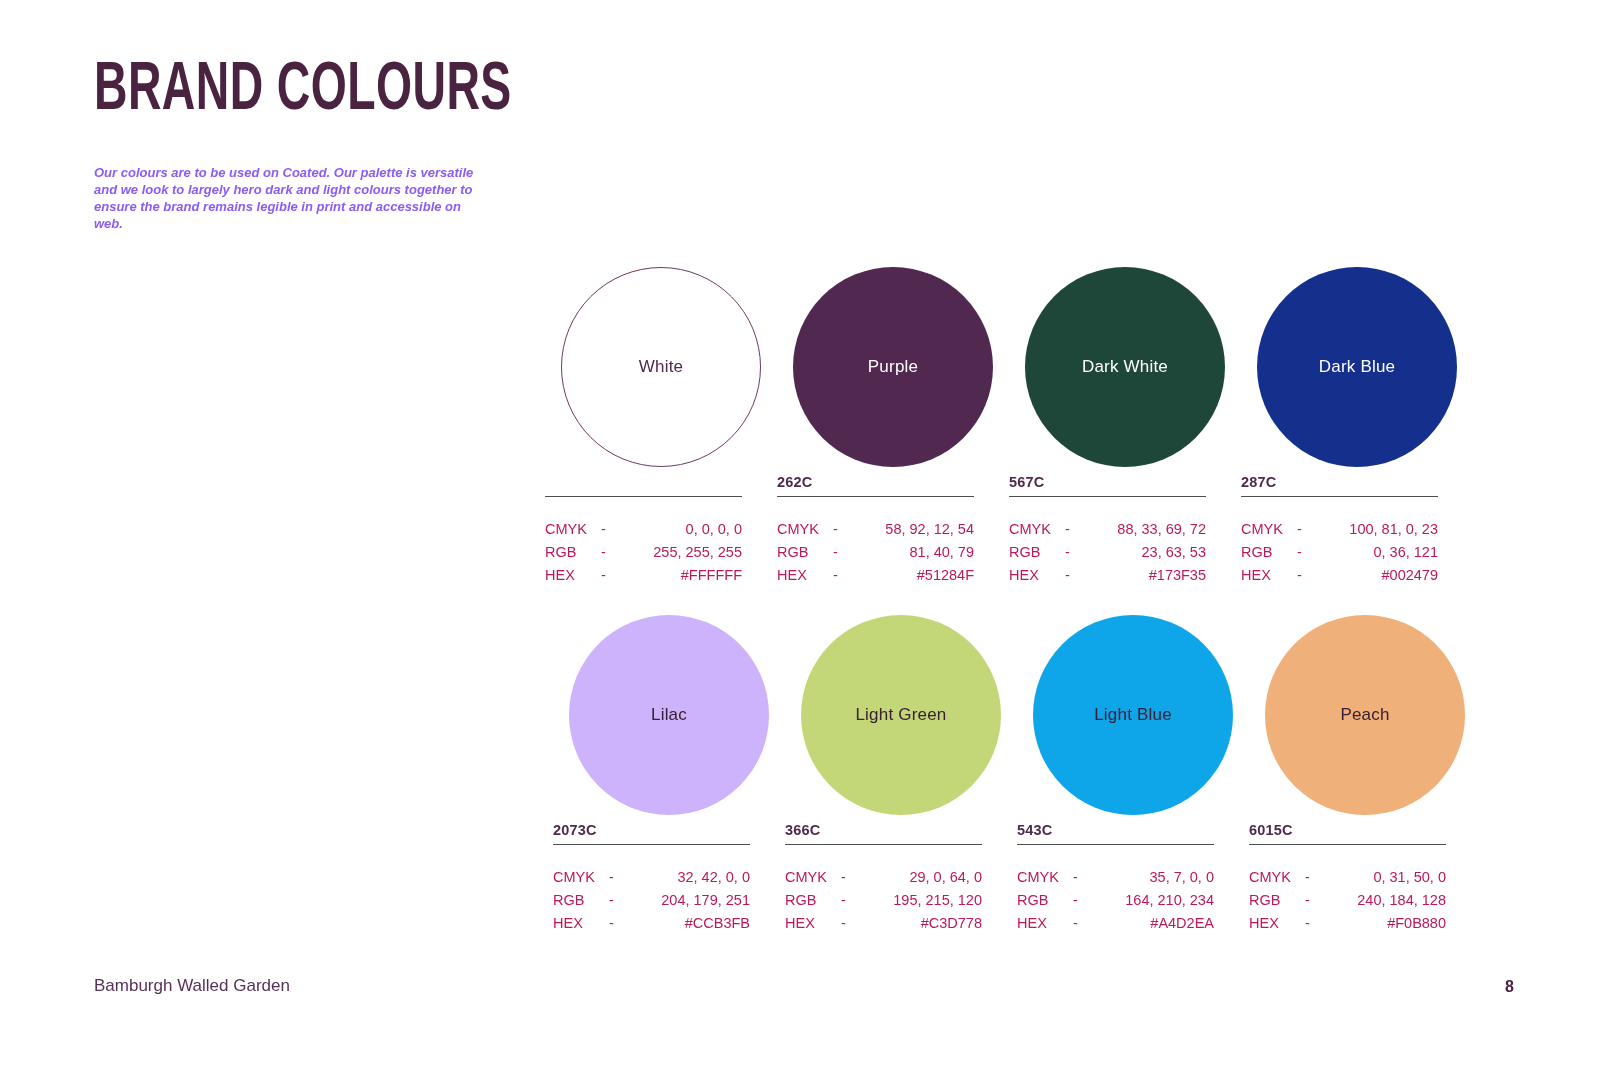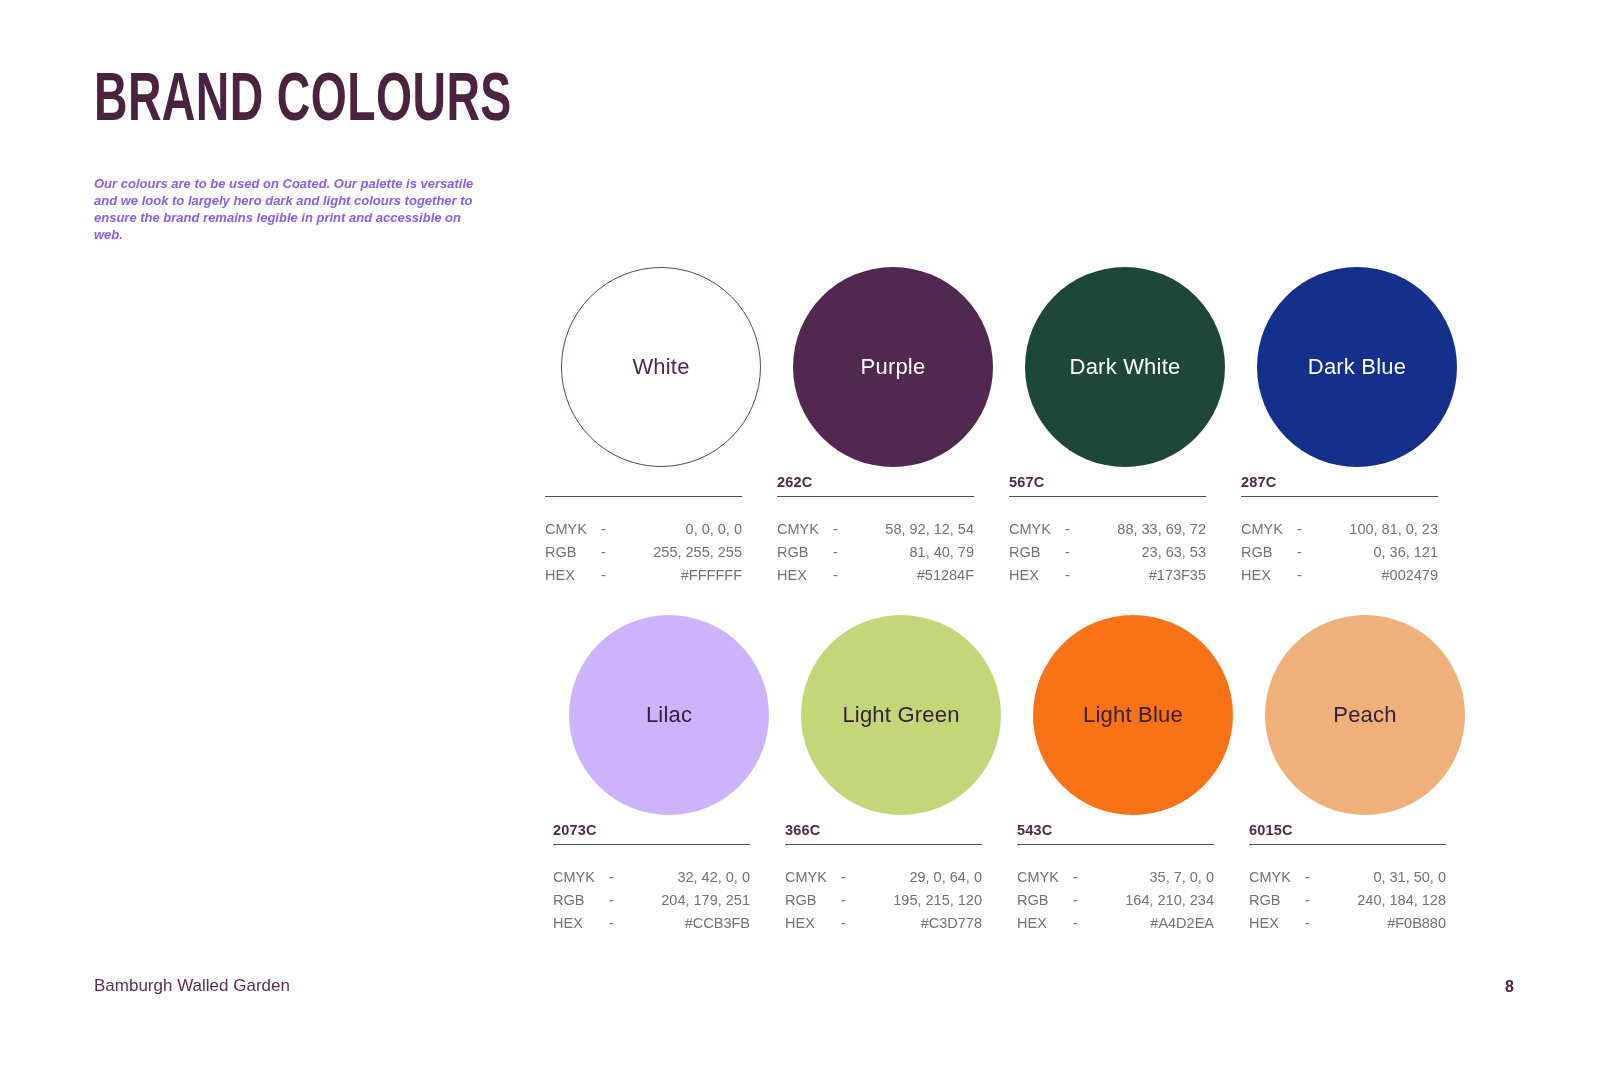--- a/index.html
+++ b/index.html
@@ -17,21 +17,21 @@
     position: relative;
     width: 1608px;
     height: 1072px;
     background: #ffffff;
   }
 
   
   .intro {
     position: absolute;
     left: 94px;
-    top: 62px;
+    top: 51px;
     width: 400px;
   }
 
   .page-title {
     font-family: "Liberation Sans", sans-serif;
     font-size: 58px;
     line-height: 1.0;
     font-weight: 700;
     letter-spacing: 0.5px;
     color: #4A2340;
@@ -81,21 +81,21 @@
     justify-content: center;
   }
 
   .circle {
     width: 200px;
     height: 200px;
     border-radius: 50%;
     display: flex;
     align-items: center;
     justify-content: center;
-    font-size: 22px;
+    font-size: 17px;
     font-weight: 400;
     letter-spacing: 0.2px;
   }
 
   .spec { width: 197px; }
 
   .pantone {
     font-size: 14.5px;
     font-weight: 700;
     color: #4F2A4A;
@@ -105,21 +105,21 @@
     letter-spacing: 0.2px;
   }
 
   .rule {
     border: 0;
     border-top: 1.6px solid #4F4F4F;
     width: 197px;
     margin-bottom: 21px;
   }
 
-  .speclines { font-size: 14.5px; color: #737373; line-height: 1.57; }
+  .speclines { font-size: 14.5px; color: #be185d; line-height: 1.57; }
 
   .specline {
     display: flex;
     white-space: nowrap;
   }
   .spec-key   { width: 56px; flex: 0 0 56px; }
   .spec-dash  { width: 14px; flex: 0 0 14px; }
   .spec-val   { flex: 1 1 auto; text-align: right; }
 
   
@@ -318,21 +318,21 @@
             <div class="specline">
               <span class="spec-key">HEX</span>
               <span class="spec-dash">-</span>
               <span class="spec-val">#C3D778</span>
             </div>
           </div>
         </div>
       </div>
       <div class="swatch row2">
         <div class="circle-wrap">
-          <div class="circle" style="background: #f97316; color: rgb(58, 32, 54);">
+          <div class="circle" style="background: #0ea5e9; color: rgb(58, 32, 54);">
             <span>Light Blue</span>
           </div>
         </div>
         <div class="spec">
           <div class="pantone">543C</div>
           <hr class="rule">
           <div class="speclines">
             <div class="specline">
               <span class="spec-key">CMYK</span>
               <span class="spec-dash">-</span>

